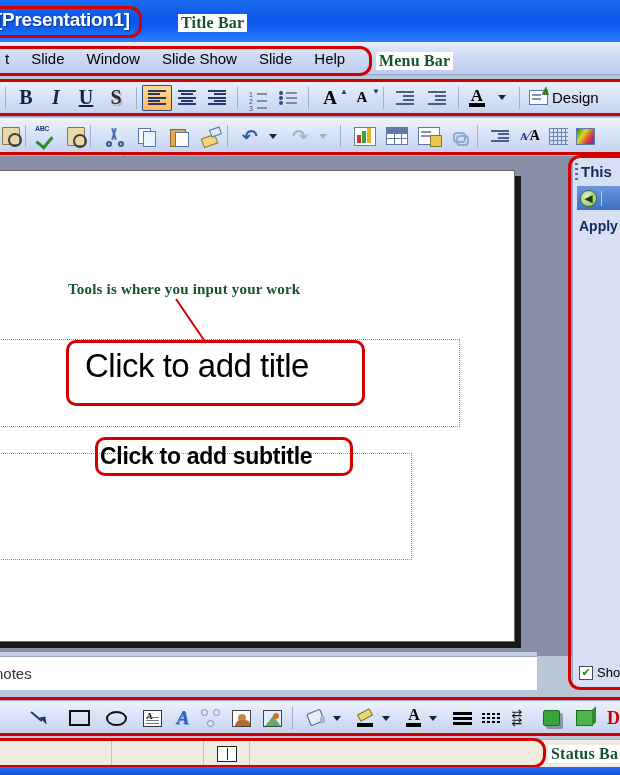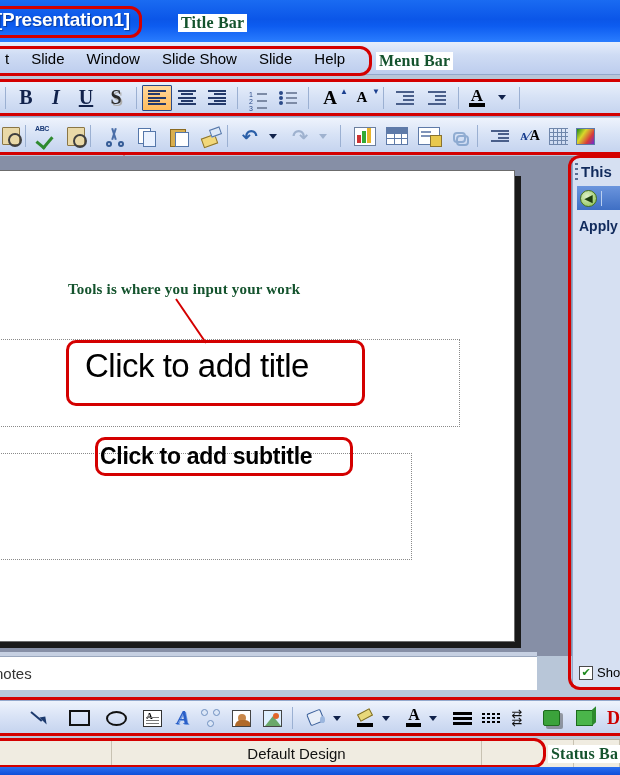--- a/index.html
+++ b/index.html
@@ -457,20 +457,24 @@
     <div class="tbtn" style="width:26px">
       <span class="fontcolor">
         <span class="A">A</span>
         <span class="bar"></span>
       </span>
     </div>
     <div class="tbtn" style="width:18px">
       <span class="caret"></span>
     </div>
     <div class="tb-sep"></div>
+    <div class="tbtn design-btn" style="padding:0 4px">
+      <span class="design-ico"></span>
+      <span>Design</span>
+    </div>
   </div>
 
   <div class="redline" style="left:0; top:79px; width:620px; height:3px;"></div>
   <div class="redline" style="left:0; top:113px; width:620px; height:3px;"></div>
 
   <div class="stdbar">
     <div class="ico i-research" style="margin-left:2px;width:18px;height:18px"></div>
     <div class="tb-sep"></div>
     <div class="ico i-spell" style="margin-left:4px"></div>
     <div class="ico i-research" style="margin-left:10px;width:18px;height:19px"></div>
@@ -617,21 +621,20 @@
     <div class="d-arrows" style="margin-left:10px">⇄<br>⇄</div>
     <div class="d-shadow" style="margin-left:12px"></div>
     <div class="d-3d" style="margin-left:16px"></div>
     <div class="anno" style="position:static;margin-left:14px;font-size:18px;color:#cc0000">D</div>
   </div>
   <div class="redline" style="left:0; top:697px; width:620px; height:3px;"></div>
   <div class="redline" style="left:0; top:733px; width:620px; height:3px;"></div>
 
   <div class="statusbar">
     <div class="st-cell st-slide"></div>
-    <div class="st-cell st-design">Default Design</div>
     <div class="st-cell st-lang"></div>
     <div class="st-cell st-book">
       <span class="book-ico"></span>
     </div>
   </div>
 
   <div class="redbox" style="left:-16px; top:738px; width:562px; height:30px;"></div>
   <div class="anno anno-label" style="left:548px; top:745px; font-size:16px;">Status Ba</div>
 
   <div class="desktopbar"></div>

